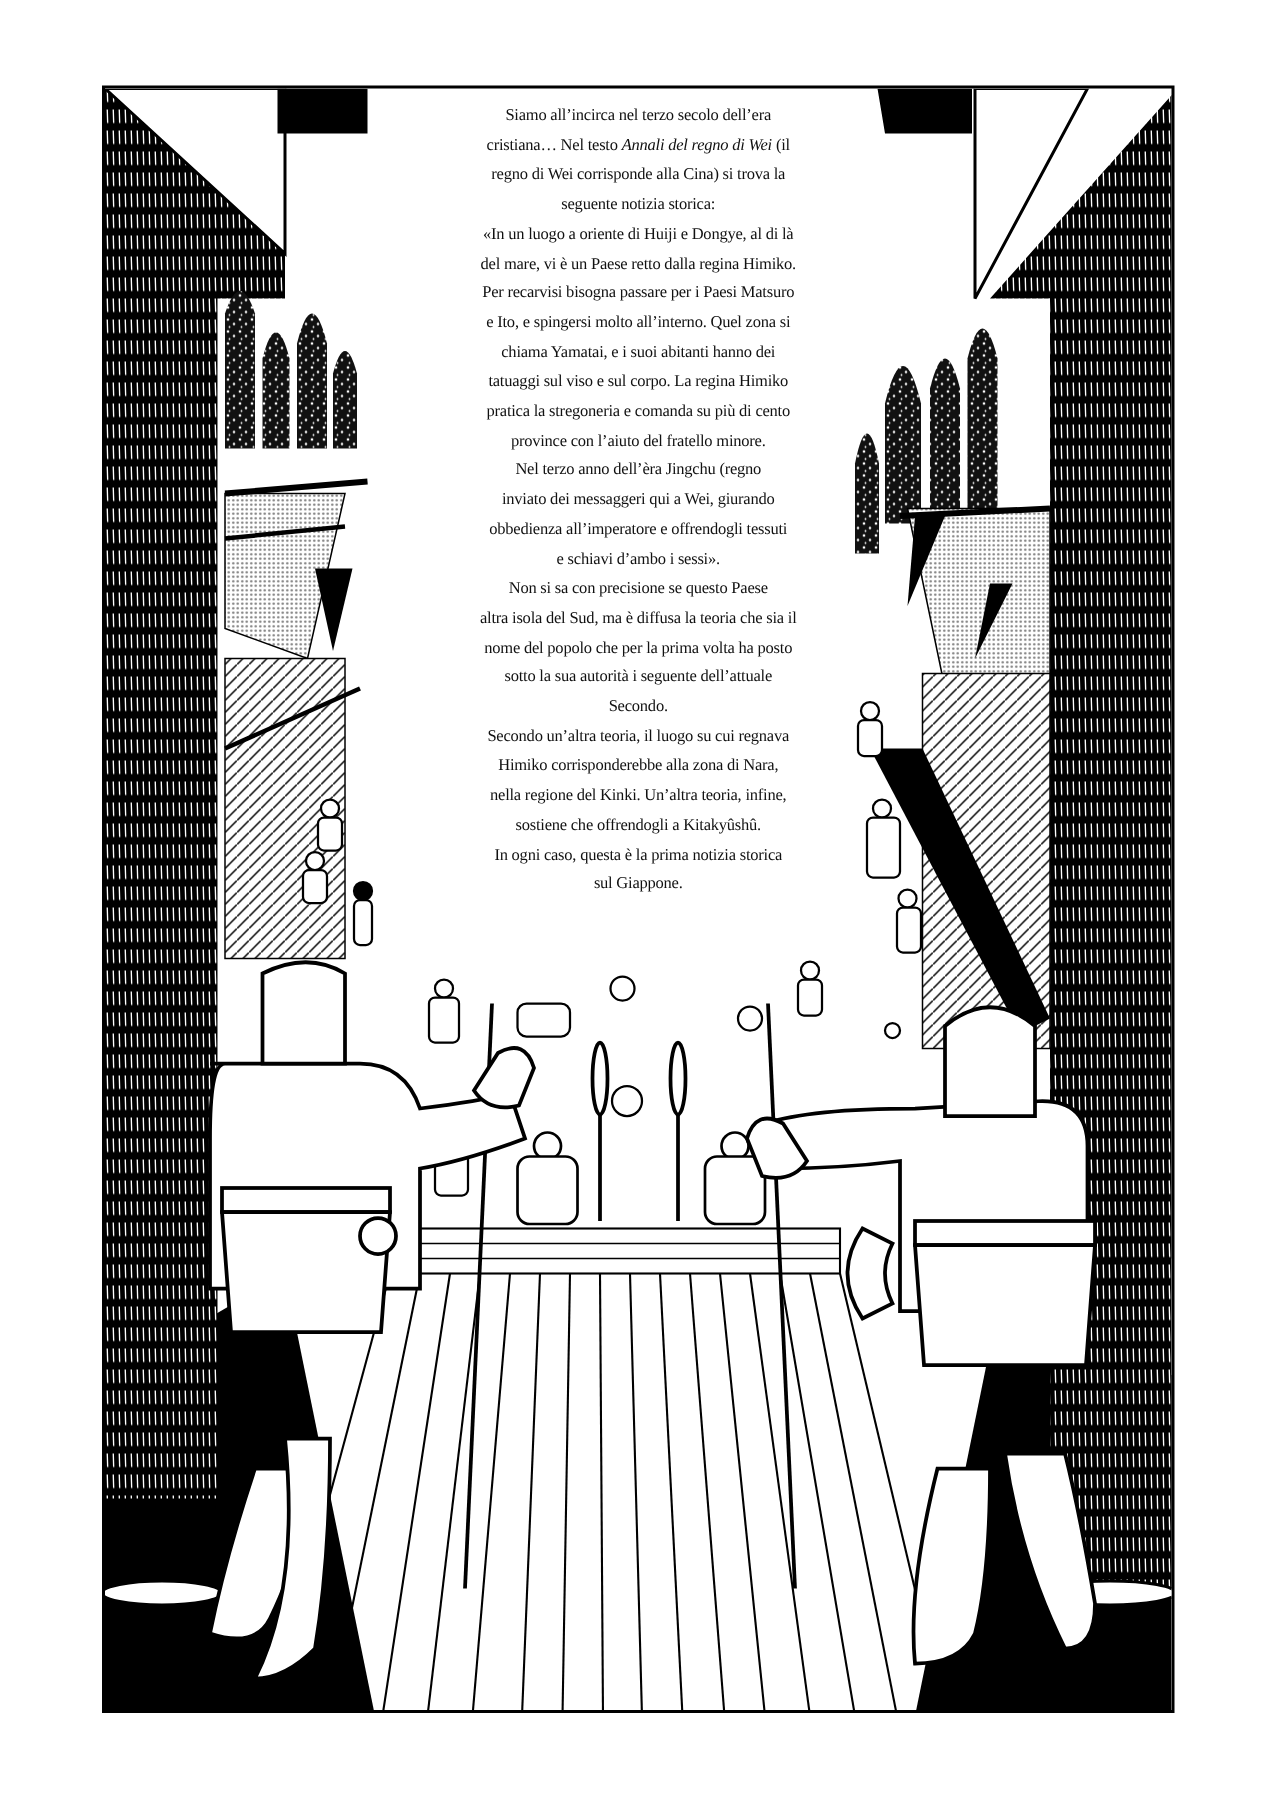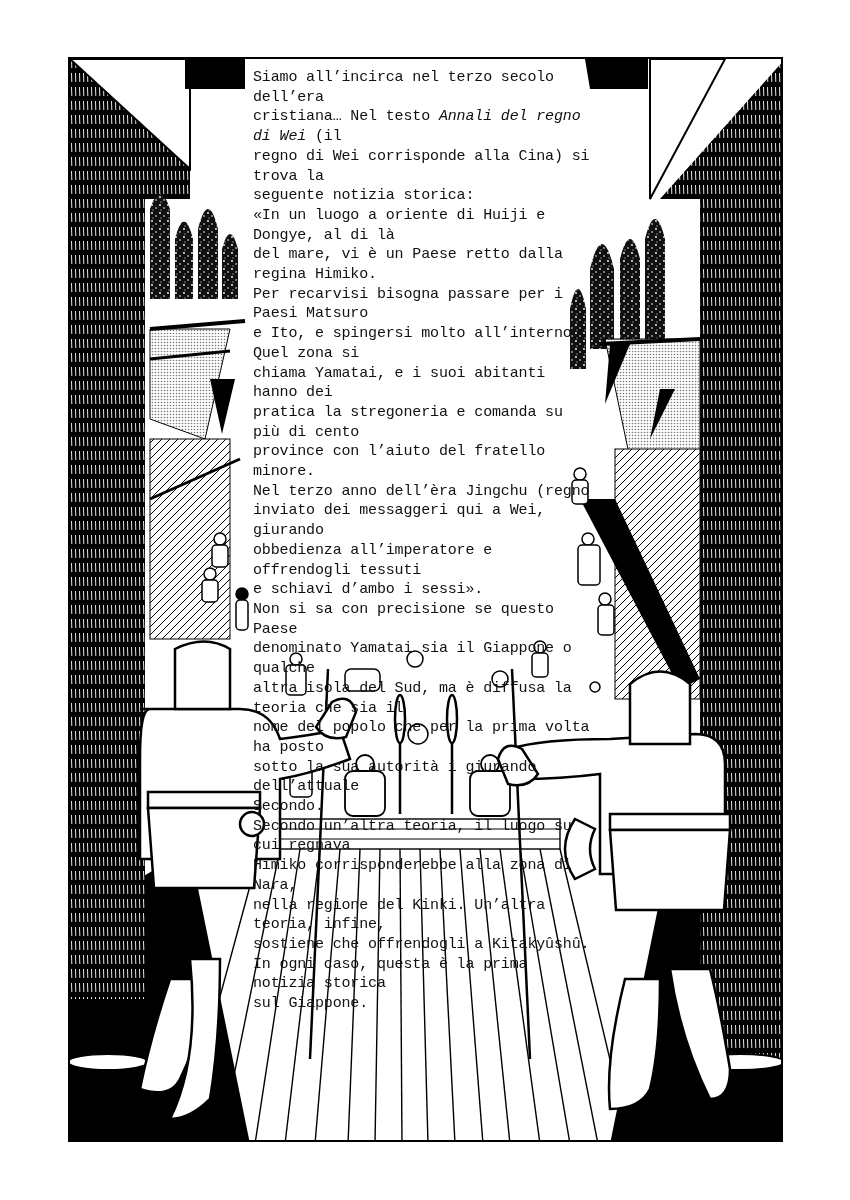--- a/index.html
+++ b/index.html
@@ -2,22 +2,23 @@
 <html><head>
 <meta charset="utf-8">
 <style>
   html, body { margin: 0; padding: 0; background: #ffffff; }
   body { width: 850px; height: 1200px; position: relative; overflow: hidden; font-family: "DejaVu Serif", serif; }
   .page { position: absolute; left: 0; top: 0; width: 850px; height: 1200px; background: #ffffff; }
   .panel { position: absolute; left: 68px; top: 57px; width: 715px; height: 1085px; border: 2px solid #000; box-sizing: border-box; overflow: hidden; background: #fff; }
   .art { position: absolute; left: 0; top: 0; width: 715px; height: 1085px; }
   .narration {
     position: absolute; left: 183px; top: 9px; width: 345px;
-    font-family: Liberation Mono, monospace; font-size: 15px; line-height: 19.7px; color: #111;
+    font-family: Liberation Serif, serif; font-size: 11px; line-height: 19.7px; color: #111;
     letter-spacing: -0.15px;
+    text-align: center;
   }
   .narration p { margin: 0; }
   .narration em { font-style: italic; }
 </style>
 </head>
 <body>
 
 <div class="page">
   <div class="panel">
 
@@ -183,31 +184,31 @@
     <div class="narration">
       <p>Siamo all’incirca nel terzo secolo dell’era</p>
       <p><span>cristiana… Nel testo </span><em>Annali del regno di Wei</em><span> (il</span></p>
       <p>regno di Wei corrisponde alla Cina) si trova la</p>
       <p>seguente notizia storica:</p>
       <p>«In un luogo a oriente di Huiji e Dongye, al di là</p>
       <p>del mare, vi è un Paese retto dalla regina Himiko.</p>
       <p>Per recarvisi bisogna passare per i Paesi Matsuro</p>
       <p>e Ito, e spingersi molto all’interno. Quel zona si</p>
       <p>chiama Yamatai, e i suoi abitanti hanno dei</p>
+      <p>tatuaggi sul viso e sul corpo. La regina Himiko</p>
       <p>pratica la stregoneria e comanda su più di cento</p>
       <p>province con l’aiuto del fratello minore.</p>
       <p>Nel terzo anno dell’èra Jingchu (regno</p>
       <p>inviato dei messaggeri qui a Wei, giurando</p>
       <p>obbedienza all’imperatore e offrendogli tessuti</p>
       <p>e schiavi d’ambo i sessi».</p>
       <p>Non si sa con precisione se questo Paese</p>
-      <p>denominato Yamatai sia il Giappone o qualche</p>
       <p>altra isola del Sud, ma è diffusa la teoria che sia il</p>
       <p>nome del popolo che per la prima volta ha posto</p>
-      <p>sotto la sua autorità i giurando dell’attuale</p>
+      <p>sotto la sua autorità i seguente dell’attuale</p>
       <p>Secondo.</p>
       <p>Secondo un’altra teoria, il luogo su cui regnava</p>
       <p>Himiko corrisponderebbe alla zona di Nara,</p>
       <p>nella regione del Kinki. Un’altra teoria, infine,</p>
       <p>sostiene che offrendogli a Kitakyûshû.</p>
       <p>In ogni caso, questa è la prima notizia storica</p>
       <p>sul Giappone.</p>
     </div>
 
   </div>

